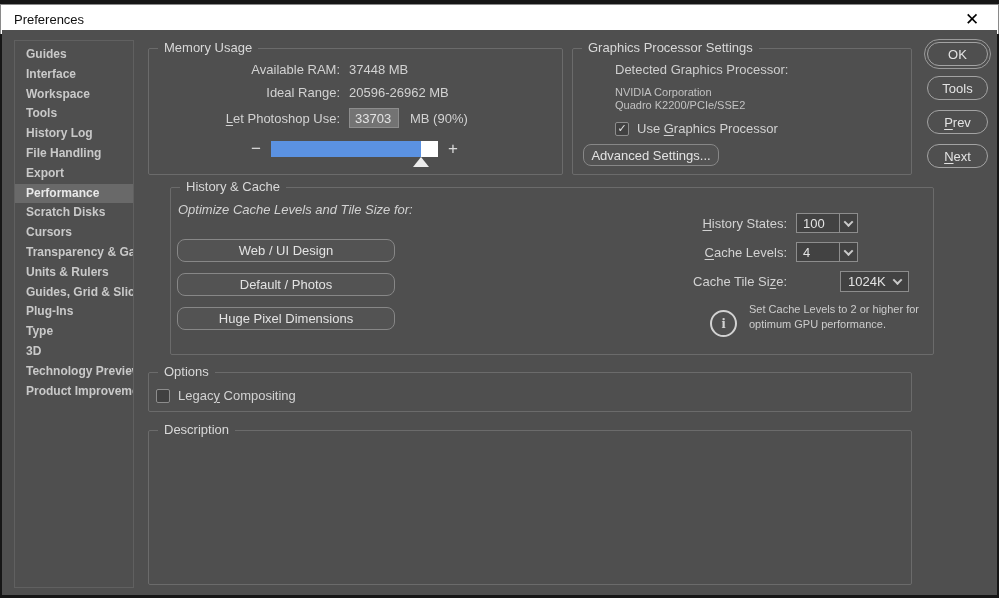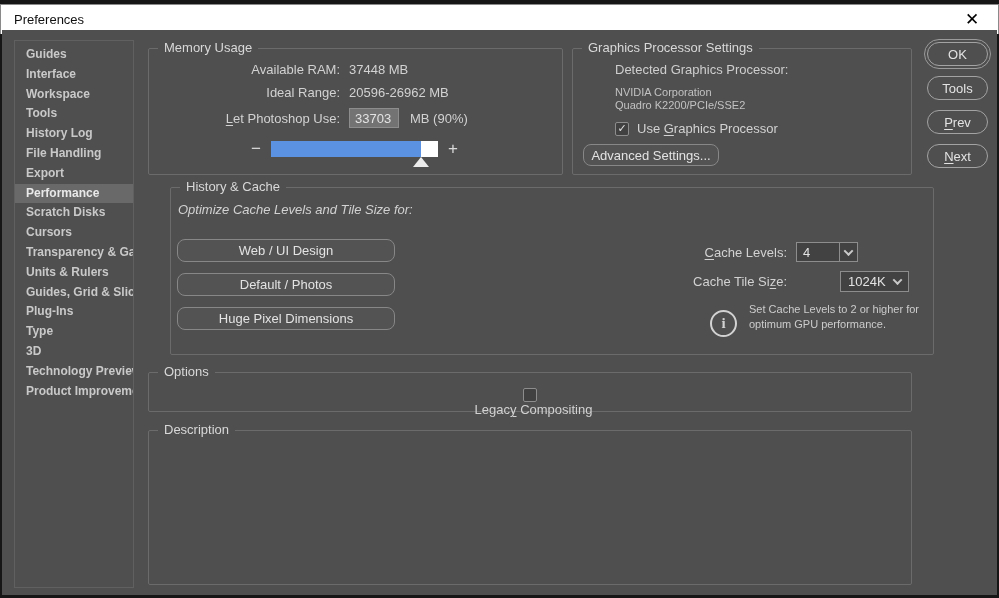--- a/index.html
+++ b/index.html
@@ -113,21 +113,21 @@
   .combo-select { display: flex; height: 21px; border: 1px solid #8d8d8d; background: #424242; align-items: center; padding: 0 7px; cursor: default; }
   .combo-select .val { color: #e3e3e3; margin-right: 8px; }
   .info-icon {
     position: absolute; left: 539px; top: 122px; width: 27px; height: 27px;
     border: 2px solid #d2d2d2; border-radius: 50%; display: flex;
     align-items: center; justify-content: center; color: #d2d2d2;
     font-size: 15px; font-weight: 700; font-family: "Liberation Serif", serif;
   }
   .info-note { position: absolute; left: 578px; top: 114px; font-size: 11px; line-height: 15px; color: #cccccc; }
   
-  .opt-row { margin: 15px 0 4px 7px; flex-direction: column; }
+  .opt-row { margin: 15px 0 4px 7px; }
   
   .dlg-btn {
     position: absolute; left: 925px; width: 61px; height: 24px;
     border: 1px solid #a3a3a3; border-radius: 12px; background: #4f4f4f;
     color: #e3e3e3; font-size: 13px; font-family: "Liberation Sans", sans-serif;
     display: flex; align-items: center; justify-content: center; cursor: default;
   }
   .btn-ok    { top: 12px; outline: 1px solid #9b9b9b; outline-offset: 2px; }
   .btn-reset { top: 46px; }
   .btn-prev  { top: 80px; }
@@ -205,20 +205,29 @@
     <button class="ps-btn adv-btn">Advanced Settings...</button>
   </div>
 
   <div class="group group-history">
     <span class="legend">History &amp; Cache</span>
     <div class="optimize-label">Optimize Cache Levels and Tile Size for:</div>
     <button class="ps-btn preset-btn preset-0">Web / UI Design</button>
     <button class="ps-btn preset-btn preset-1">Default / Photos</button>
     <button class="ps-btn preset-btn preset-2">Huge Pixel Dimensions</button>
 
+    <div class="hc-row hc-row-0">
+      <span class="hc-label"><span></span><span class="mn">H</span><span>istory States:</span></span>
+      <div class="combo">
+        <span class="combo-val">100</span>
+        <span class="combo-arrow">
+            <span class="chev"></span>
+          </span>
+      </div>
+    </div>
     <div class="hc-row hc-row-1">
       <span class="hc-label"><span></span><span class="mn">C</span><span>ache Levels:</span></span>
       <div class="combo">
         <span class="combo-val">4</span>
         <span class="combo-arrow">
             <span class="chev"></span>
           </span>
       </div>
     </div>
     <div class="hc-row hc-row-2">

